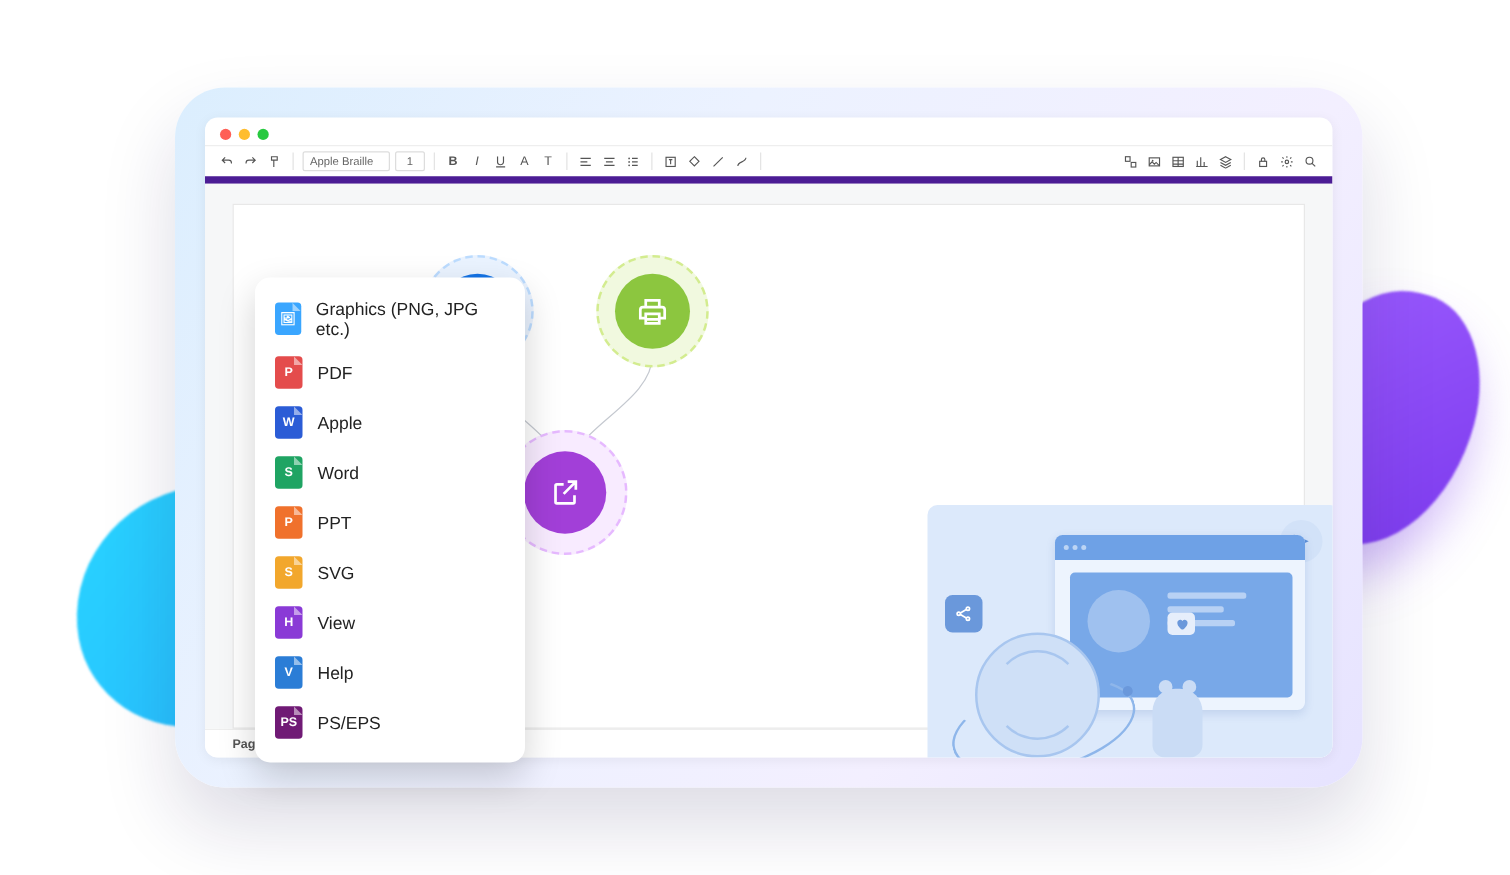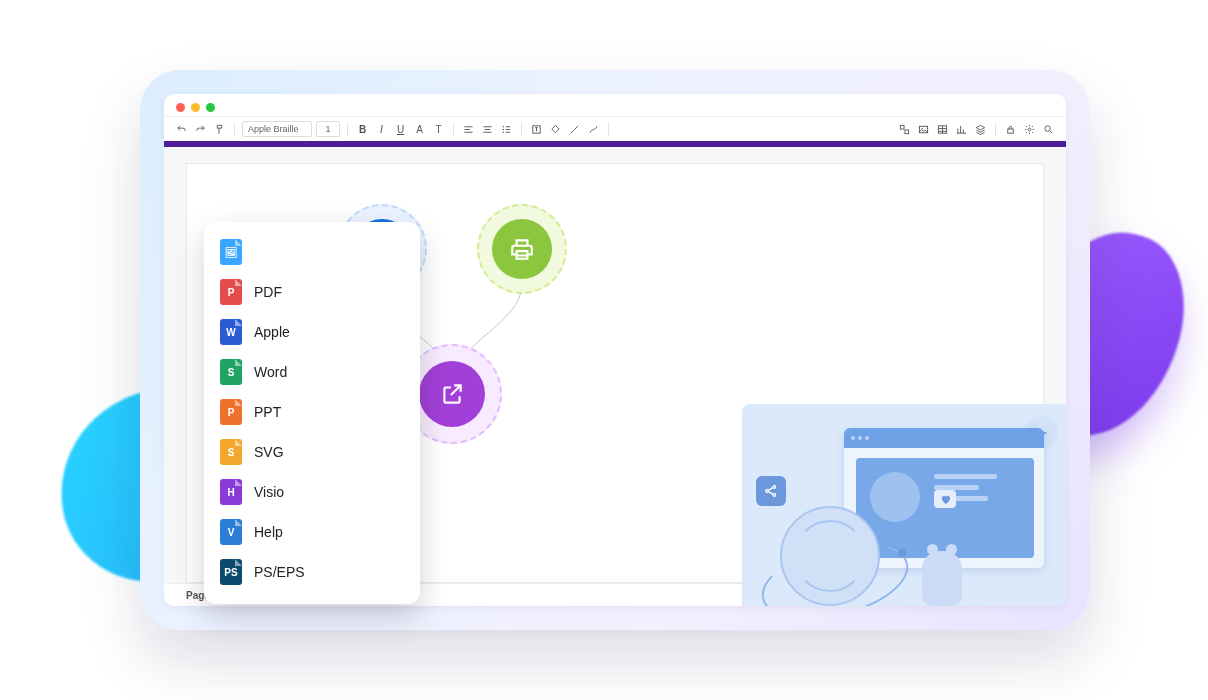--- a/index.html
+++ b/index.html
@@ -135,21 +135,21 @@
   .fi{width:22px;height:26px;border-radius:3px;display:flex;align-items:center;justify-content:center;color:#fff;font-size:10px;font-weight:700;position:relative}
   .fi::before{content:"";position:absolute;top:0;right:0;width:7px;height:7px;background:rgba(255,255,255,.5);clip-path:polygon(0 0,100% 100%,0 100%)}
   .fi.blue{background:#3aa6ff}
   .fi.red{background:#e44c4c}
   .fi.wblue{background:#2b5cd6}
   .fi.green{background:#1fa463}
   .fi.orange{background:#f0712c}
   .fi.yorange{background:#f2a72c}
   .fi.purple{background:#8a3ad6}
   .fi.vblue{background:#2b7dd6}
-  .fi.dpurple{background:#0c4a6e}
+  .fi.dpurple{background:#701a75}
 
   
   .illus{
     position:absolute;
     right:-6px; bottom:-18px;
     width:330px;height:220px;
     background:#dce9fb;
     border-radius:8px;
     z-index:15;
     overflow:hidden;
@@ -408,20 +408,21 @@
 
       <div class="bear"></div>
     </div>
 
   </div>
 </div>
 
 <div class="export-menu">
   <div class="export-item">
     <span class="fi blue">🖼</span>
+    <span>Graphics (PNG, JPG etc.)</span>
   </div>
   <div class="export-item">
     <span class="fi red">P</span>
     <span>PDF</span>
   </div>
   <div class="export-item">
     <span class="fi wblue">W</span>
     <span>Apple</span>
   </div>
   <div class="export-item">
@@ -431,21 +432,21 @@
   <div class="export-item">
     <span class="fi orange">P</span>
     <span>PPT</span>
   </div>
   <div class="export-item">
     <span class="fi yorange">S</span>
     <span>SVG</span>
   </div>
   <div class="export-item">
     <span class="fi purple">H</span>
-    <span>Visio</span>
+    <span>View</span>
   </div>
   <div class="export-item">
     <span class="fi vblue">V</span>
     <span>Help</span>
   </div>
   <div class="export-item">
     <span class="fi dpurple">PS</span>
     <span>PS/EPS</span>
   </div>
 </div>

